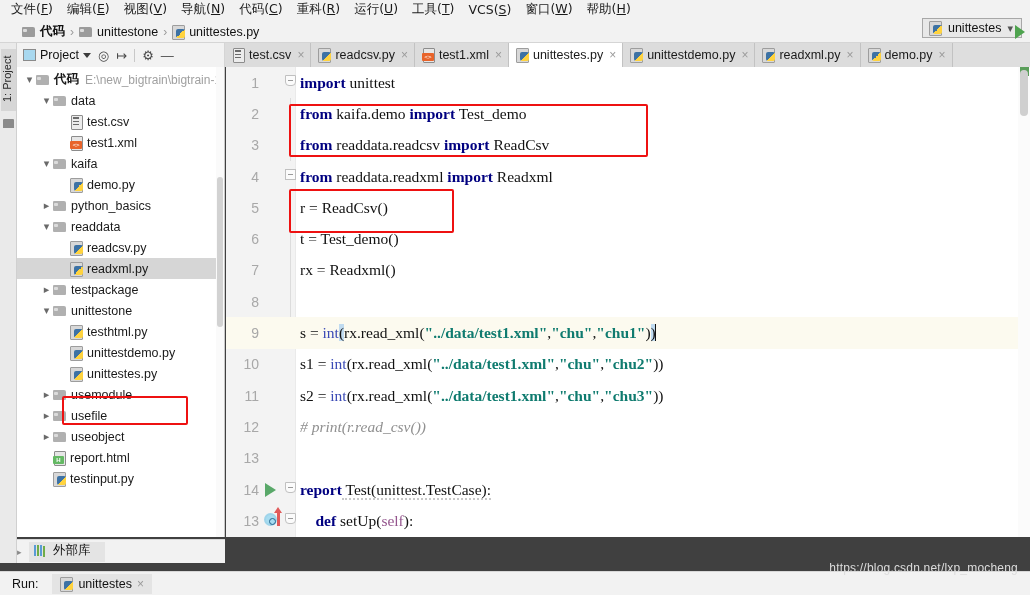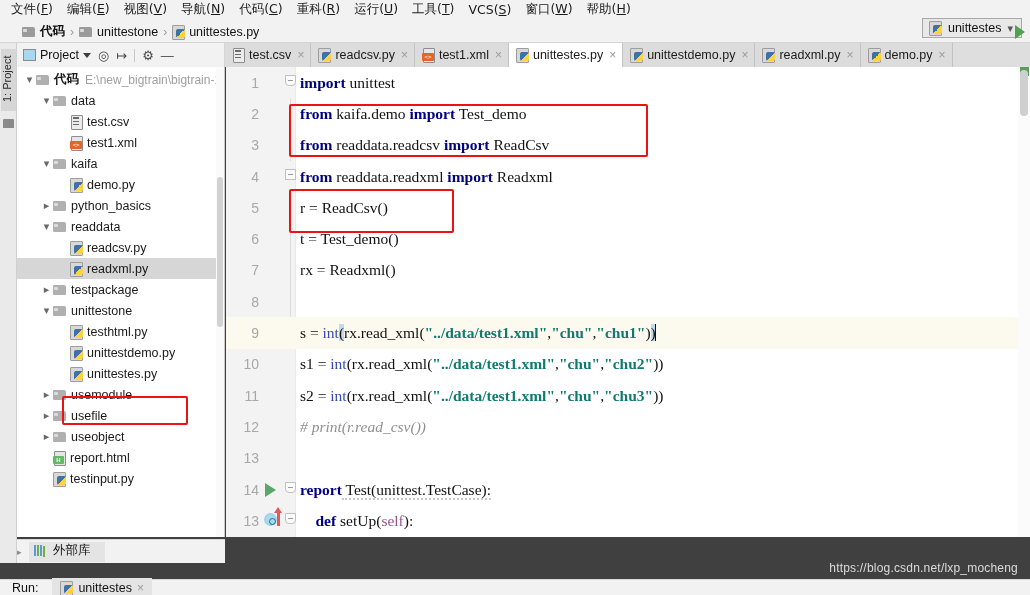--- a/index.html
+++ b/index.html
@@ -243,21 +243,21 @@
     position:absolute; left:17px; bottom:32px; width:208px; height:24px;
     background:#f2f2f2; display:flex; align-items:center; gap:5px;
     font-size:12.5px; border-top:1px solid #d8d8d8;
   }
   .extlib .pin{ width:7px; color:#8a8a8a; font-size:9px; }
   .extlib-inner{
     display:flex; align-items:center; gap:5px; background:#e4e4e4;
     padding:0 14px 2px 5px; height:20px;
   }
   .statusbar{
-    position:absolute; left:0; right:0; bottom:0; height:16px;
+    position:absolute; left:0; right:0; bottom:0; height:24px;
     background:#f2f2f2; border-top:1px solid #d8d8d8;
     display:flex; align-items:center; padding-left:12px; gap:14px;
     font-size:12.5px;
   }
   .runtab{
     display:flex; align-items:center; gap:5px; background:#e4e4e4;
     padding:3px 8px; font-size:12.5px;
   }
   .runtab .x{ color:#9b9b9b; font-size:12px; }
   .watermark{

